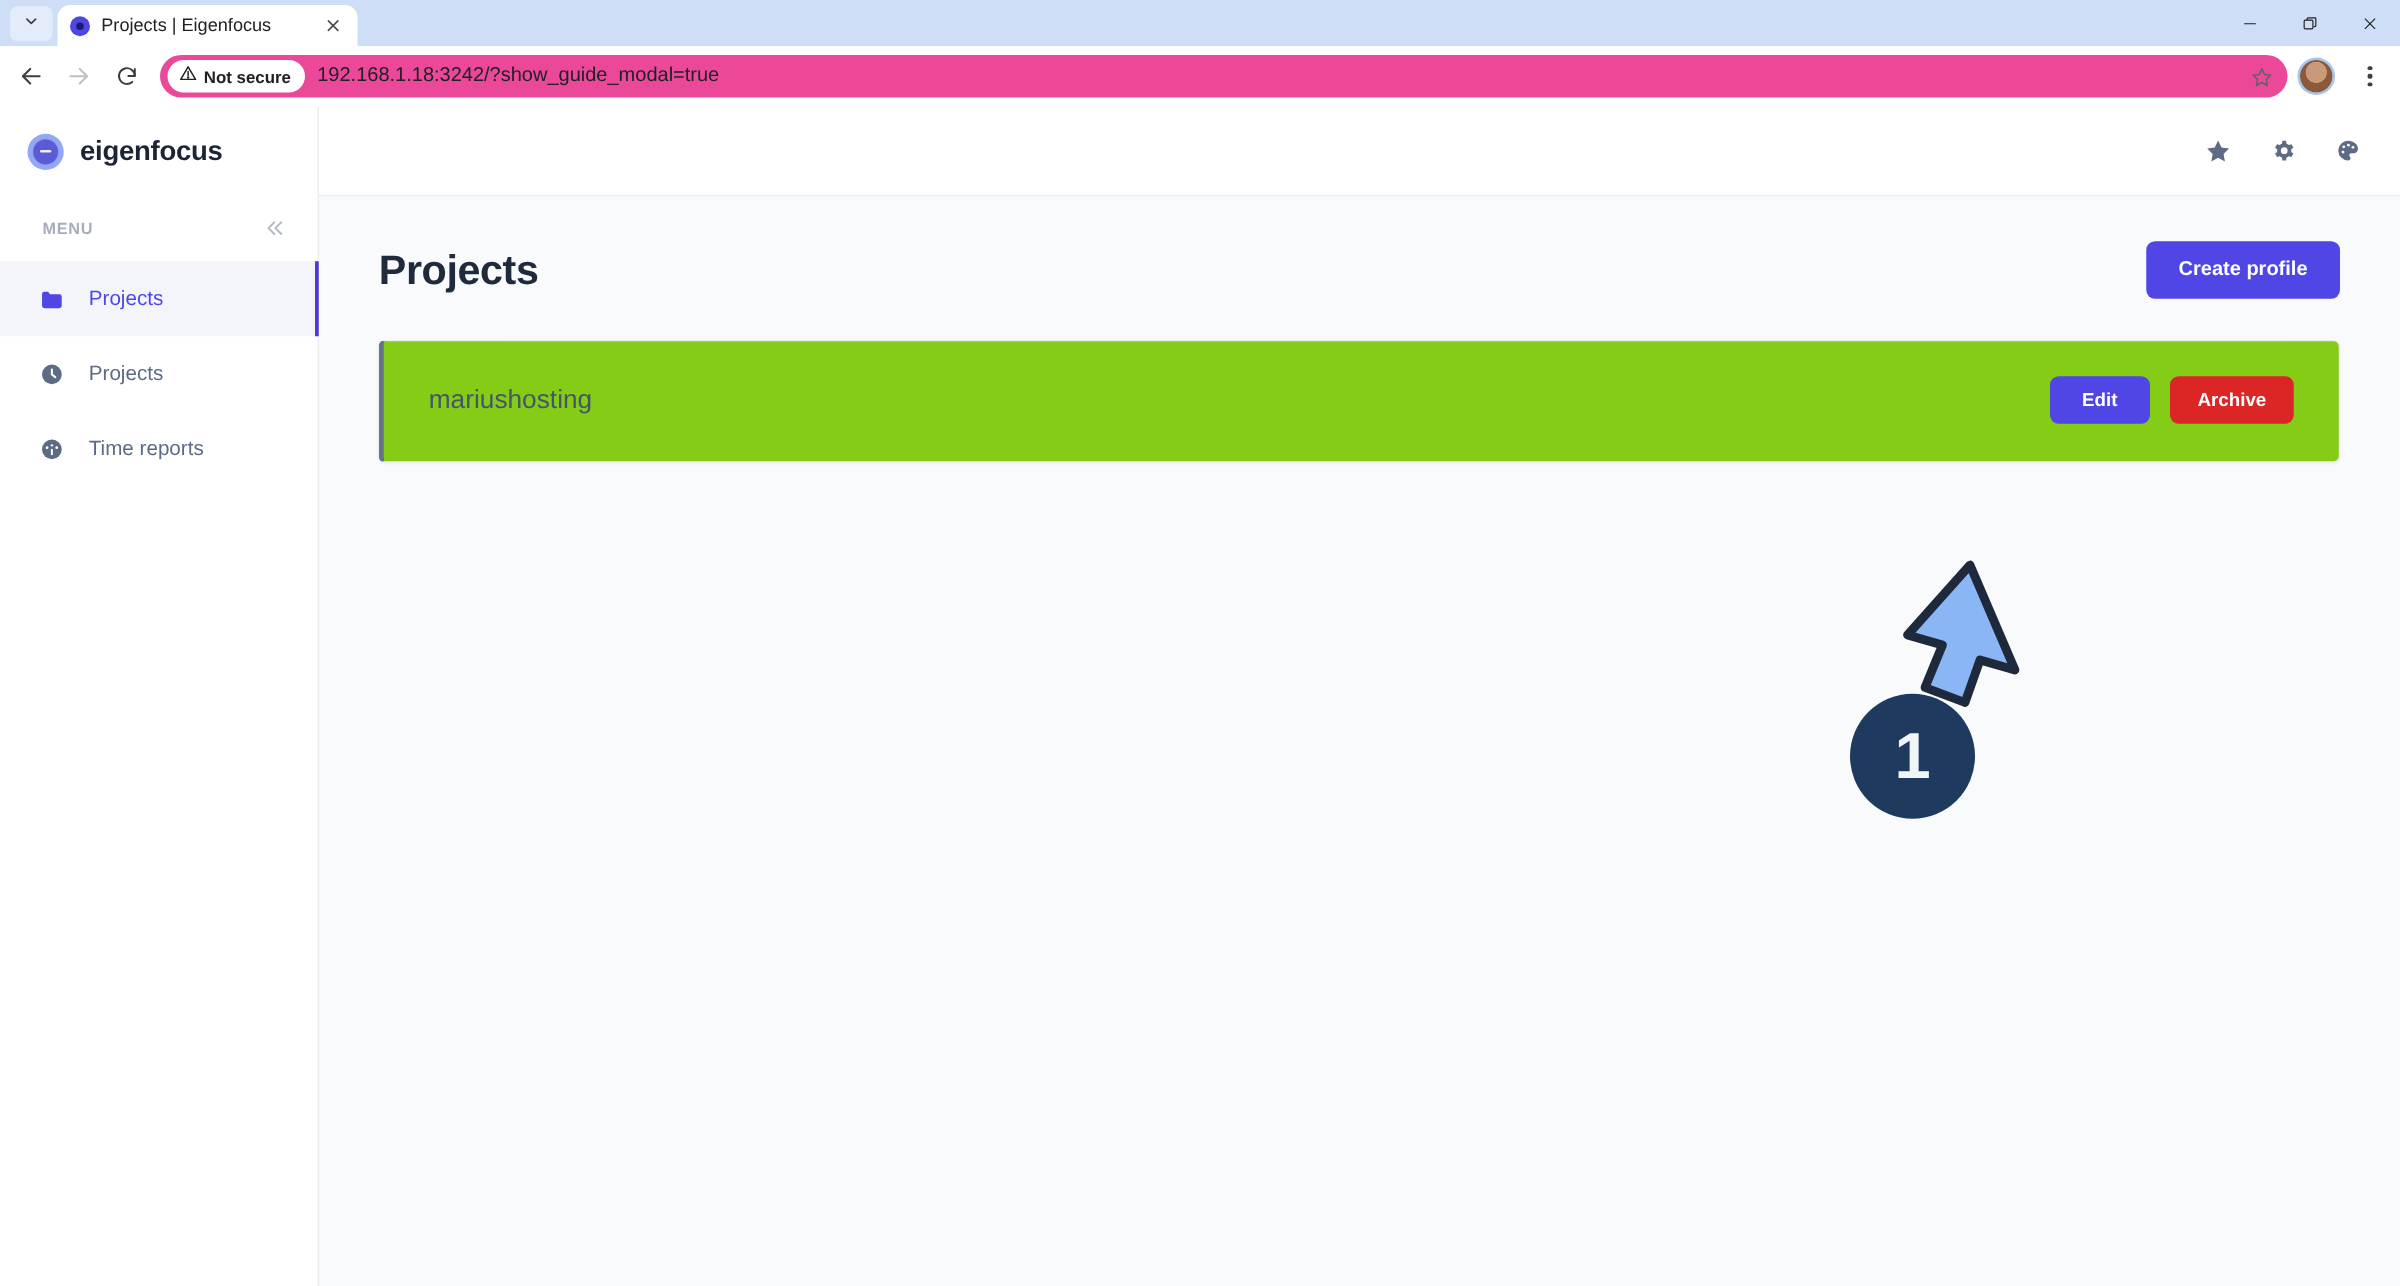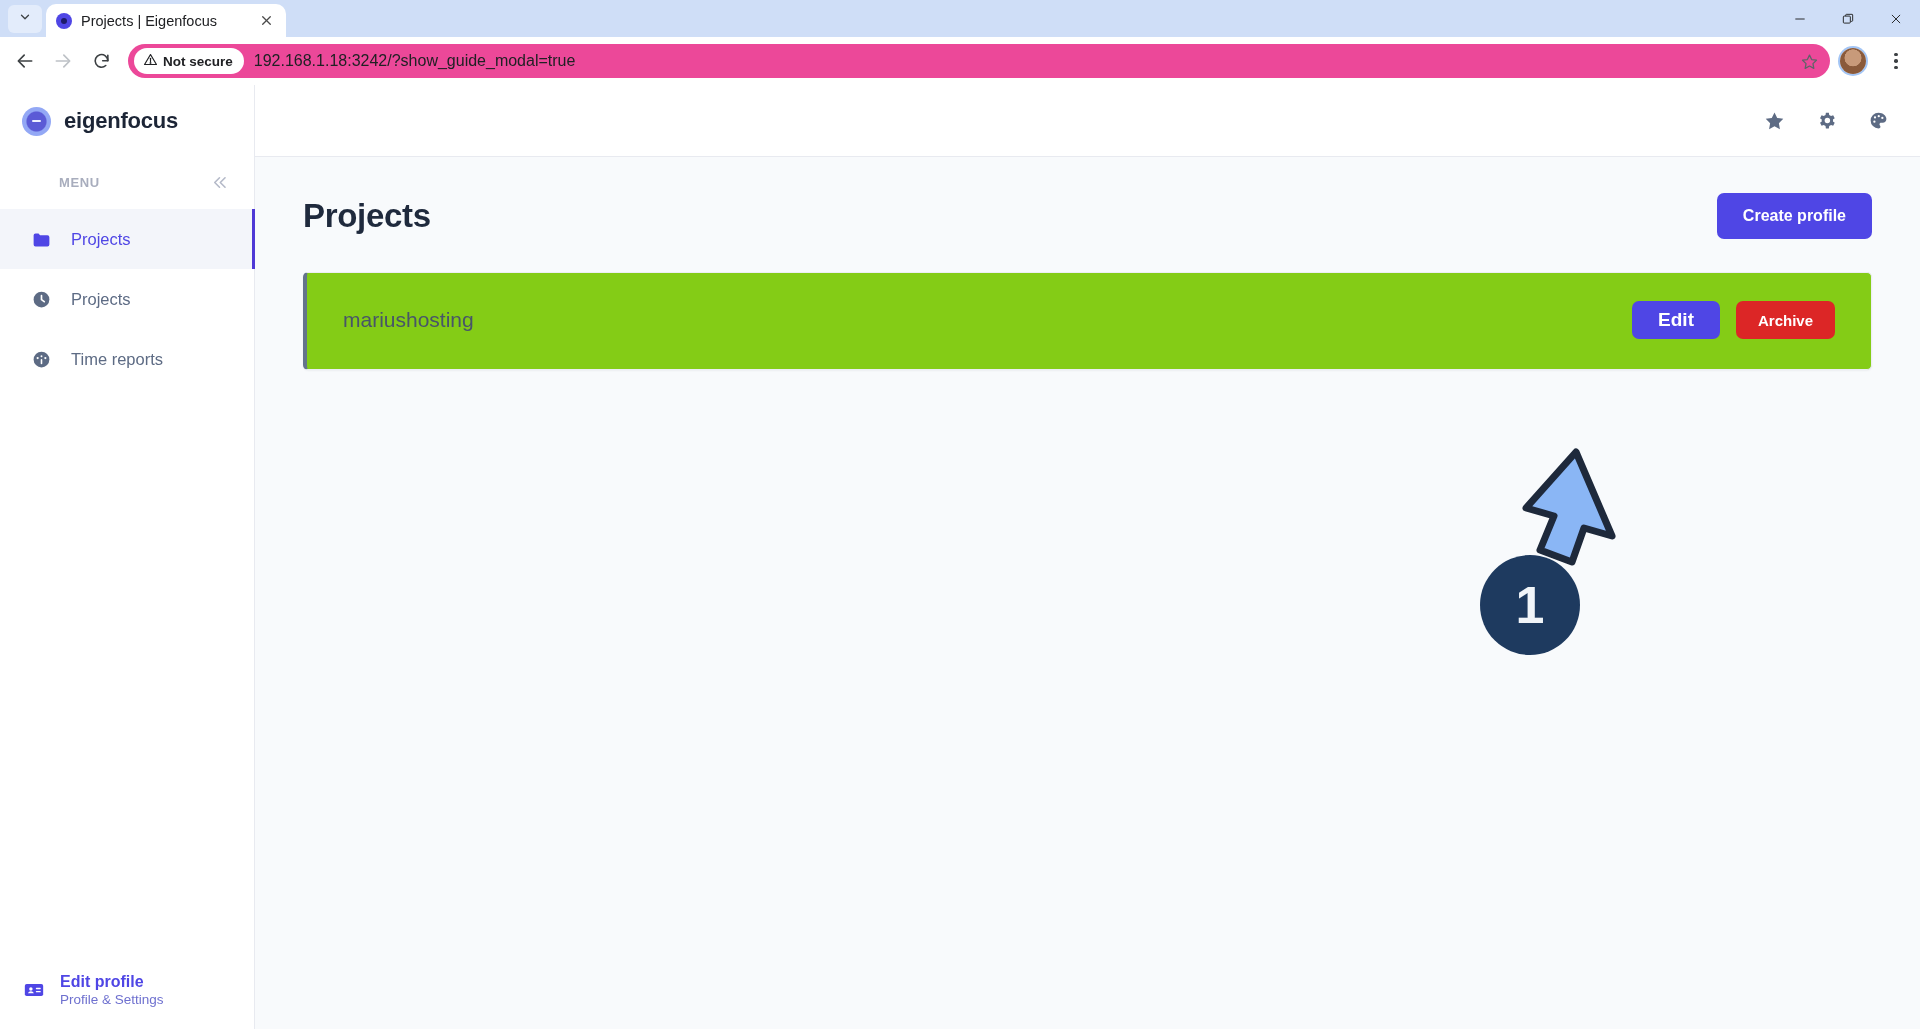--- a/index.html
+++ b/index.html
@@ -206,21 +206,20 @@
     color: #1c2536;
     letter-spacing: -0.2px;
   }
 
   .menu-head {
     height: 50px;
     display: flex;
     align-items: center;
     justify-content: space-between;
     padding: 0 22px 0 34px;
-    margin-left: 25px;
   }
   .menu-label {
     font-size: 13px;
     font-weight: bold;
     color: #a8adbd;
     letter-spacing: 0.6px;
   }
   .collapse-btn {
     width: 26px; height: 26px;
     display: flex; align-items: center; justify-content: center;
@@ -365,21 +364,21 @@
   }
   .project-name {
     font-size: 21px;
     color: #485569;
   }
   .card-actions { display: flex; align-items: center; gap: 16px; }
   .btn-edit {
     background: #4f46e5;
     height: 38px;
     padding: 0 26px;
-    font-size: 19px;
+    font-size: 15px;
   }
   .btn-archive {
     background: #dc2626;
     height: 38px;
     padding: 0 22px;
     font-size: 15px;
   }
   .card-row-2 {
     display: flex;
     align-items: center;
@@ -565,35 +564,20 @@
               <circle cx="7.6" cy="10.4" r="1.25" fill="#ffffff"></circle>
               <circle cx="16.4" cy="10.4" r="1.25" fill="#ffffff"></circle>
               <rect x="11.1" y="11.4" width="1.8" height="6" rx="0.9" fill="#ffffff"></rect>
               <circle cx="12" cy="8.3" r="1.1" fill="#ffffff"></circle>
             </svg>
         </span>
         <span class="nav-text">Time reports</span>
       </div>
     </nav>
 
-    <div class="sidebar-foot">
-      <span class="foot-icon">
-        <svg width="22" height="22" viewBox="0 0 24 24" fill="currentColor">
-            <rect x="2" y="5.5" width="20" height="13" rx="2"></rect>
-            <circle cx="8.6" cy="10.8" r="1.9" fill="#ffffff"></circle>
-            <path d="M5.4 15.6c.5-1.5 1.7-2.3 3.2-2.3s2.7.8 3.2 2.3z" fill="#ffffff"></path>
-            <rect x="14" y="9.6" width="5.4" height="1.5" rx="0.7" fill="#ffffff"></rect>
-            <rect x="14" y="13" width="5.4" height="1.5" rx="0.7" fill="#ffffff"></rect>
-          </svg>
-      </span>
-      <span class="foot-texts">
-        <span class="foot-title">Edit profile</span>
-        <span class="foot-sub">Profile &amp; Settings</span>
-      </span>
-    </div>
   </aside>
 
   <section class="main">
     <header class="topbar">
       <span class="topbar-icon">
         <svg width="21" height="21" viewBox="0 0 24 24" fill="currentColor">
             <polygon points="12 2.8 15.1 9.1 22 10.1 17 15 18.2 21.9 12 18.6 5.8 21.9 7 15 2 10.1 8.9 9.1"></polygon>
           </svg>
       </span>
       <span class="topbar-icon">

